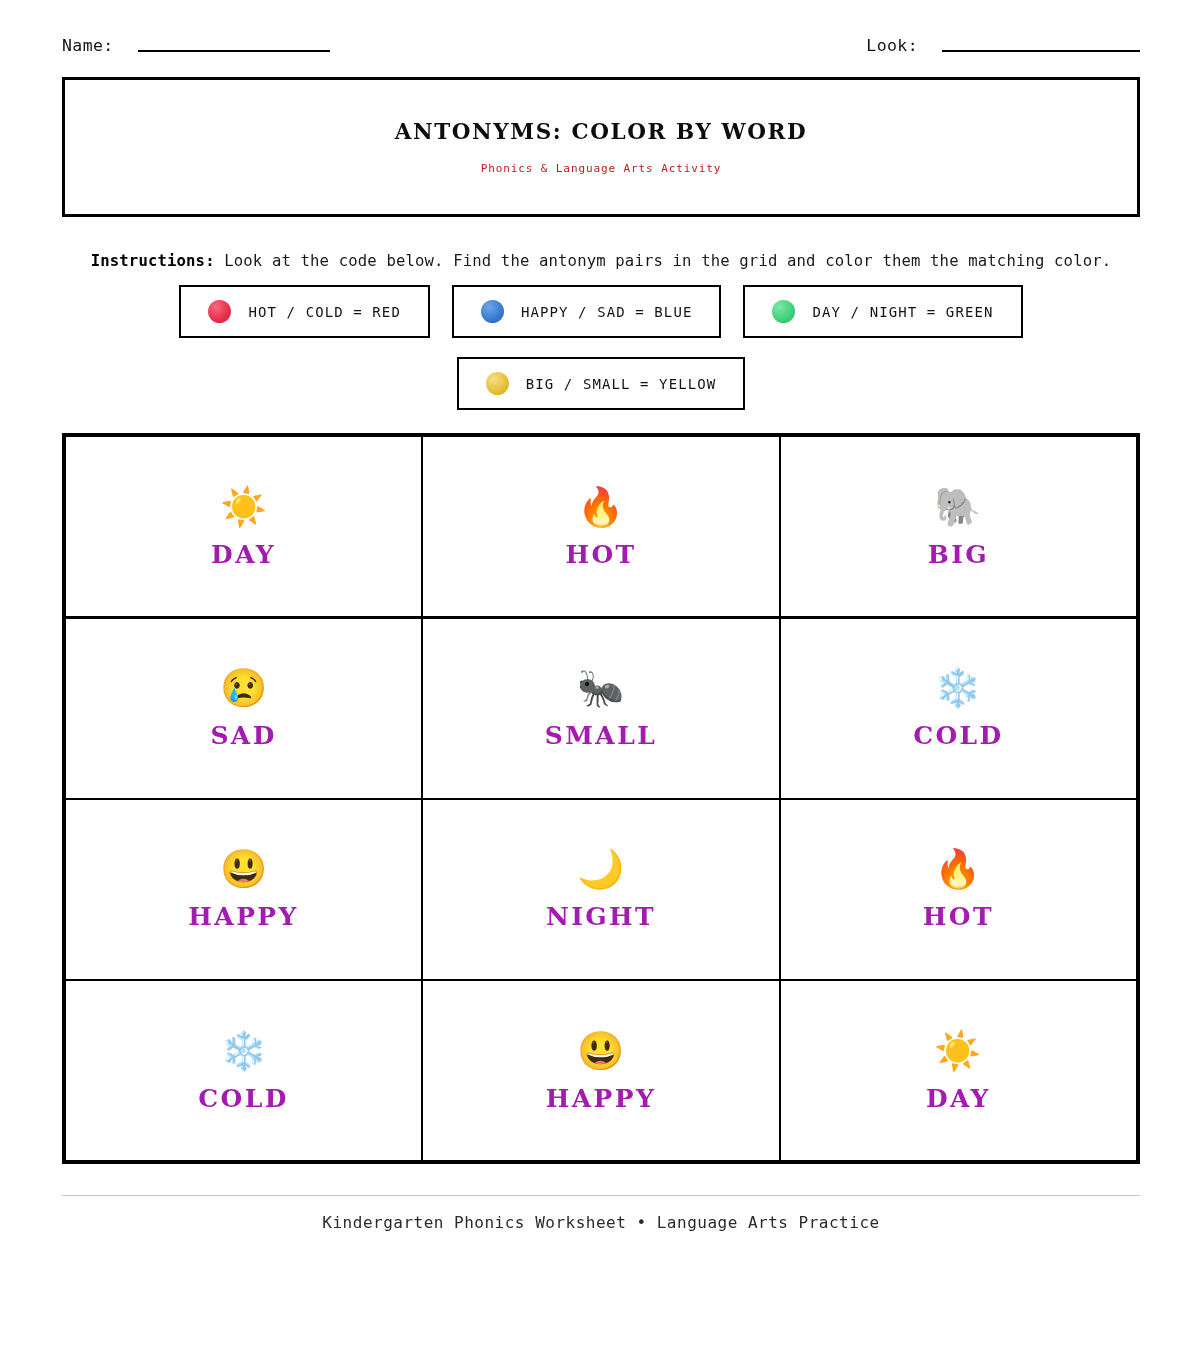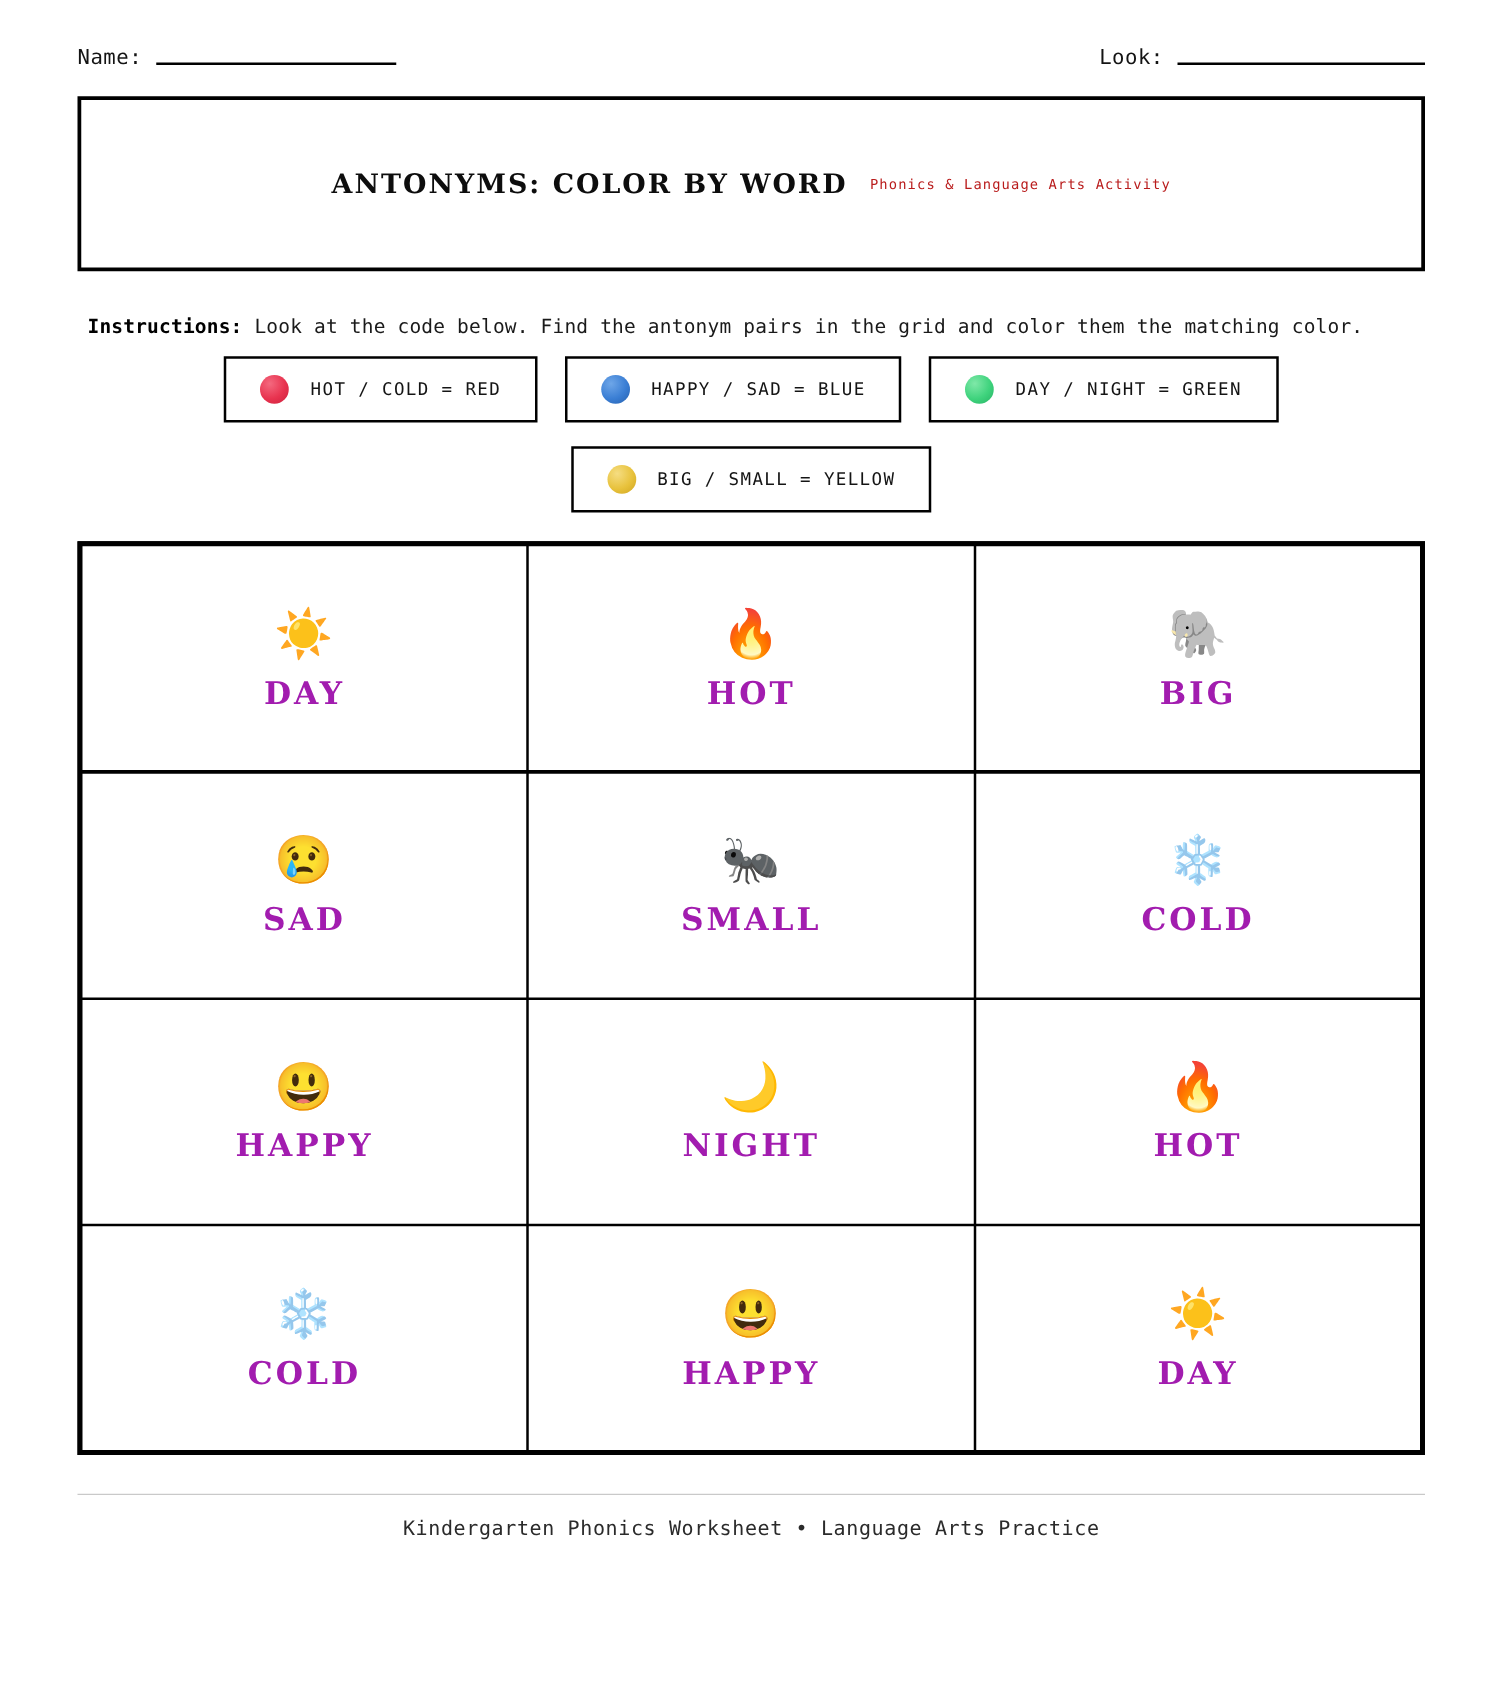--- a/index.html
+++ b/index.html
@@ -28,21 +28,21 @@
   .namedate {
     display: flex;
     justify-content: space-between;
     align-items: flex-end;
     padding-top: 54px;
     height: 46px;
   }
   .nd-group {
     display: flex;
     align-items: flex-end;
-    gap: 11px;
+    gap: 24px;
   }
   .nd-label {
     font-size: 16.5px;
     letter-spacing: 0.4px;
     line-height: 1;
     color: #141414;
   }
   .nd-rule {
     width: 192px;
     height: 0;
@@ -50,42 +50,42 @@
     margin-bottom: 2px;
   }
   .nd-group.date .nd-rule { width: 198px; }
 
   
   .title-box {
     margin-top: 23px;
     border: 3.4px solid #000000;
     height: 140px;
     display: flex;
-    flex-direction: row;
+    flex-direction: column;
     align-items: center;
     justify-content: center;
     gap: 18px;
   }
   .title-main {
     font-size: 21.5px;
     font-weight: bold;
     letter-spacing: 1.6px;
     color: #0d0d0d;
     font-family: "DejaVu Serif", "Liberation Serif", serif;
   }
   .title-sub {
     font-size: 11px;
     letter-spacing: 0.9px;
     color: #b91c1c;
   }
 
   
   .instructions {
     margin-top: 33px;
-    text-align: left;
+    text-align: center;
     font-size: 15.6px;
     line-height: 1.5;
     letter-spacing: 0.15px;
     color: #1a1a1a;
     padding: 0 8px;
   }
   .instructions b {
     font-weight: bold;
     color: #000000;
   }

